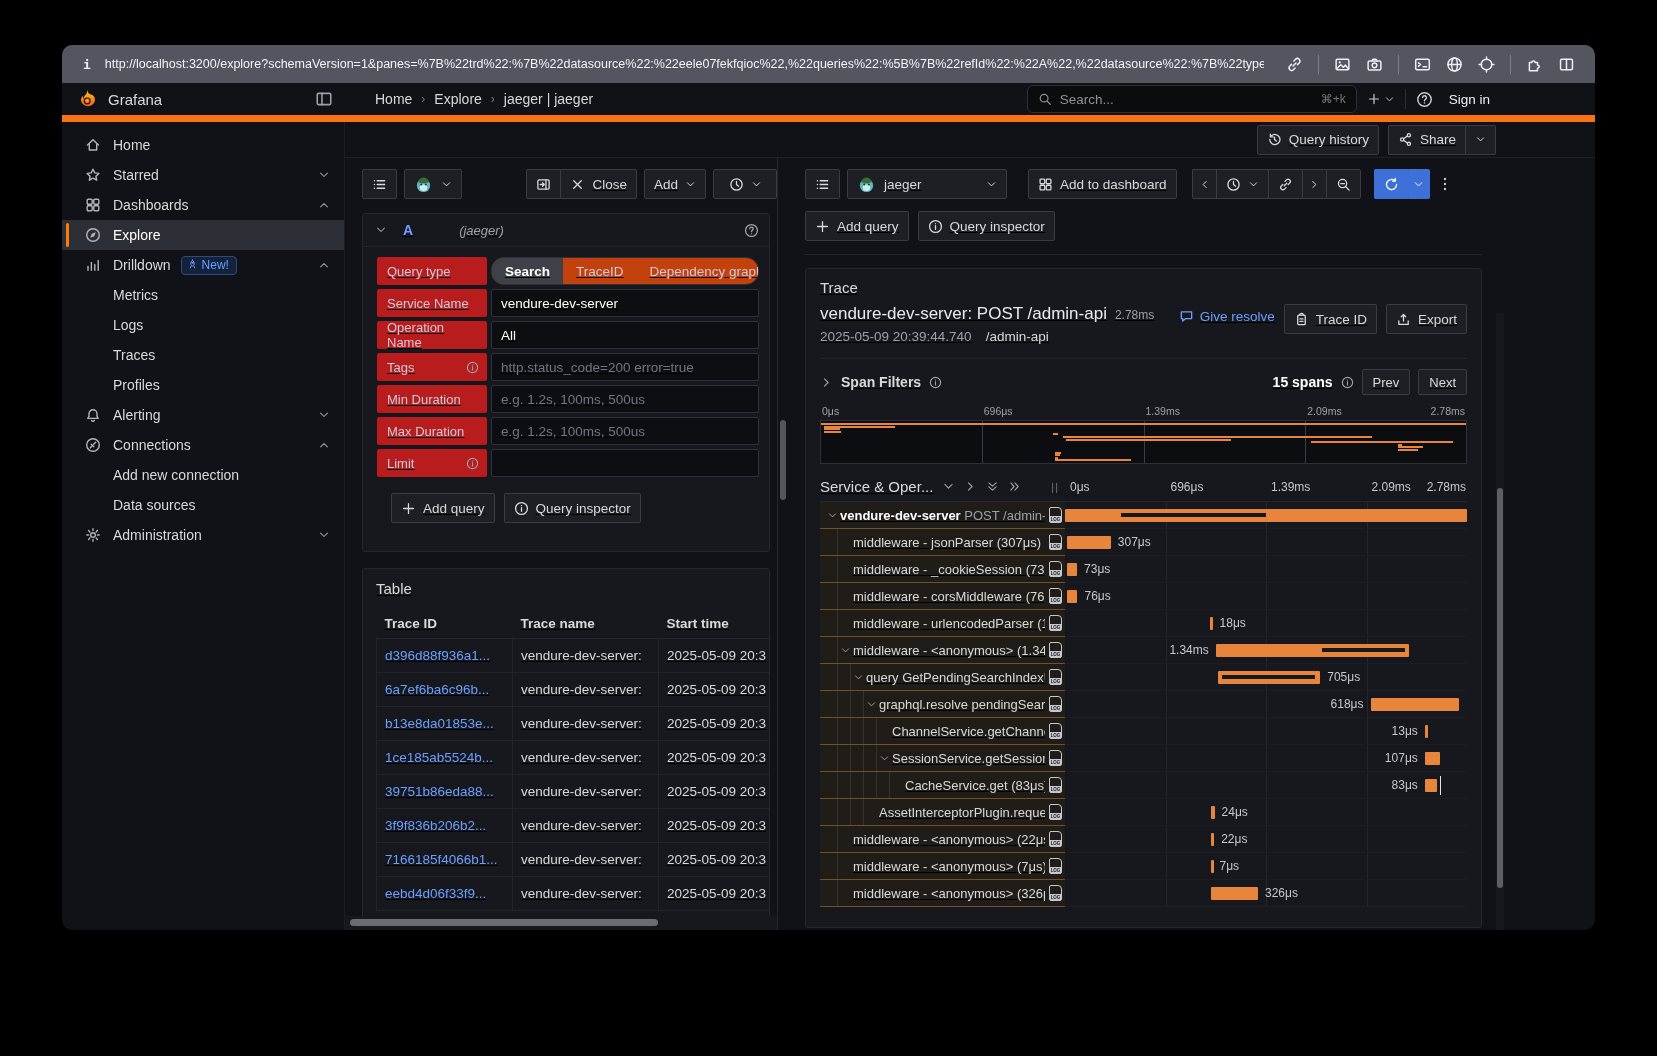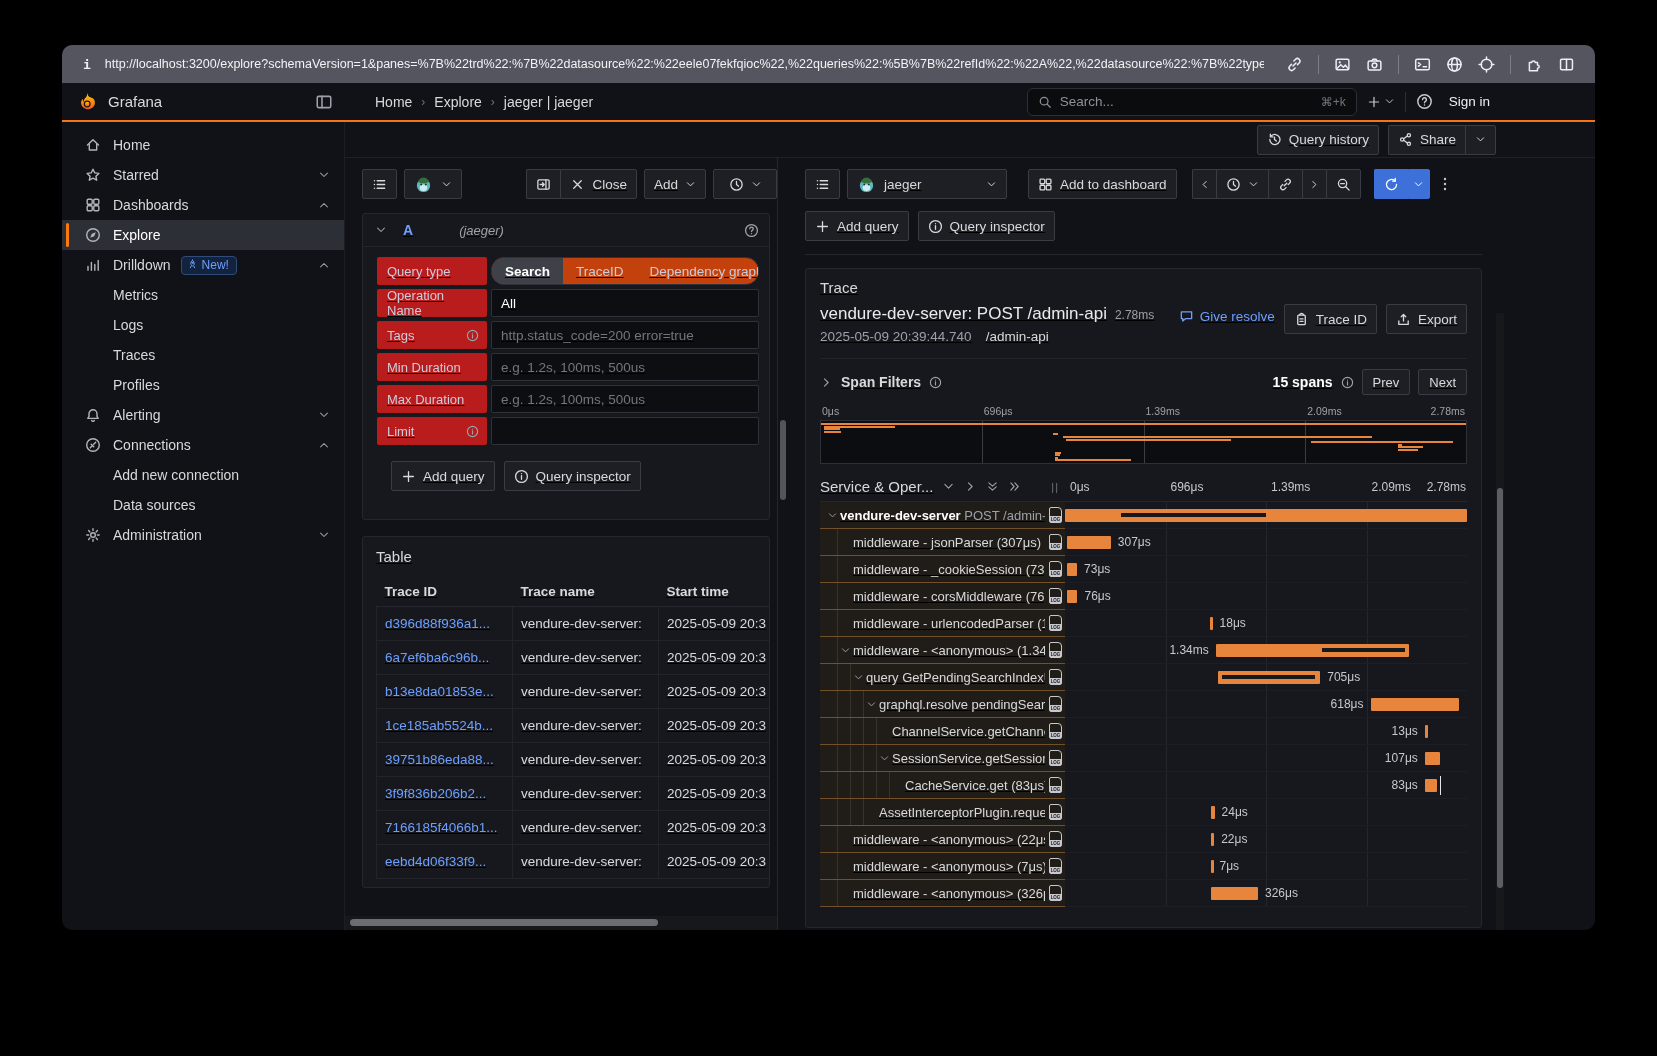--- a/index.html
+++ b/index.html
@@ -11,21 +11,21 @@
   .tb-info { margin-left:21px; font-size:13px; font-weight:bold; font-family:"DejaVu Sans Mono",monospace; }
   .tb-url { margin-left:14px; font-size:12.5px; white-space:nowrap; overflow:hidden; flex:1; color:#f2f3f6; }
   .tb-icons { display:flex; align-items:center; gap:15px; margin:0 20px 0 22px; flex:none; }
   .tb-icons .i { width:17px; height:17px; }
   .tb-sep { width:1px; height:19px; background:#7c7d88; }
 
   .i { display:inline-flex; align-items:center; justify-content:center; }
   .i svg { width:100%; height:100%; display:block; }
 
   
-  .app-header { height:39px; display:flex; align-items:center; border-bottom:2px solid #f97316; flex:none; }
+  .app-header { height:39px; display:flex; align-items:center; border-bottom:7px solid #f97316; flex:none; }
   .brand { width:283px; flex:none; display:flex; align-items:center; }
   .g-logo { margin-left:14px; width:22px; height:22px; }
   .brand-name { margin-left:10px; font-size:15px; color:#d8d9da; }
   .panel-toggle { margin-left:auto; margin-right:12px; width:18px; height:18px; color:#9da0a8; cursor:pointer; }
   .breadcrumb { display:flex; align-items:center; gap:9px; margin-left:30px; font-size:14px; color:#d8d9da; }
   .breadcrumb .sep { color:#707280; font-size:12px; }
   .header-right { margin-left:auto; display:flex; align-items:center; padding-right:105px; gap:10px; }
   .searchbox { width:330px; height:28px; background:#0b0c0e; border:1px solid #2e3036; border-radius:6px; display:flex; align-items:center; padding:0 10px; gap:8px; color:#8e9097; }
   .searchbox .ph { font-size:13.5px; color:#8e9097; flex:1; }
   .searchbox .kbd { font-size:12px; color:#73757c; }
@@ -565,20 +565,26 @@
                   </div>
                 <div class="tabs" id="qtabs">
                     <div class="tab sel">Search</div>
                     <div class="tab">TraceID</div>
                     <div class="tab">Dependency graph</div>
                   </div>
               </div>
               <div id="form-rows">
                   <div class="frow">
                     <div class="flabel">
+                      <span>Service Name</span>
+                    </div>
+                    <div class="finput">vendure-dev-server</div>
+                  </div>
+                  <div class="frow">
+                    <div class="flabel">
                       <span>Operation Name</span>
                     </div>
                     <div class="finput">All</div>
                   </div>
                   <div class="frow">
                     <div class="flabel">
                       <span>Tags</span>
                       <span class="i info">
                         <svg viewBox="0 0 16 16" fill="none" stroke="currentColor" stroke-width="1.4" stroke-linecap="round" stroke-linejoin="round">
                           <circle cx="8" cy="8" r="6.3"></circle>

